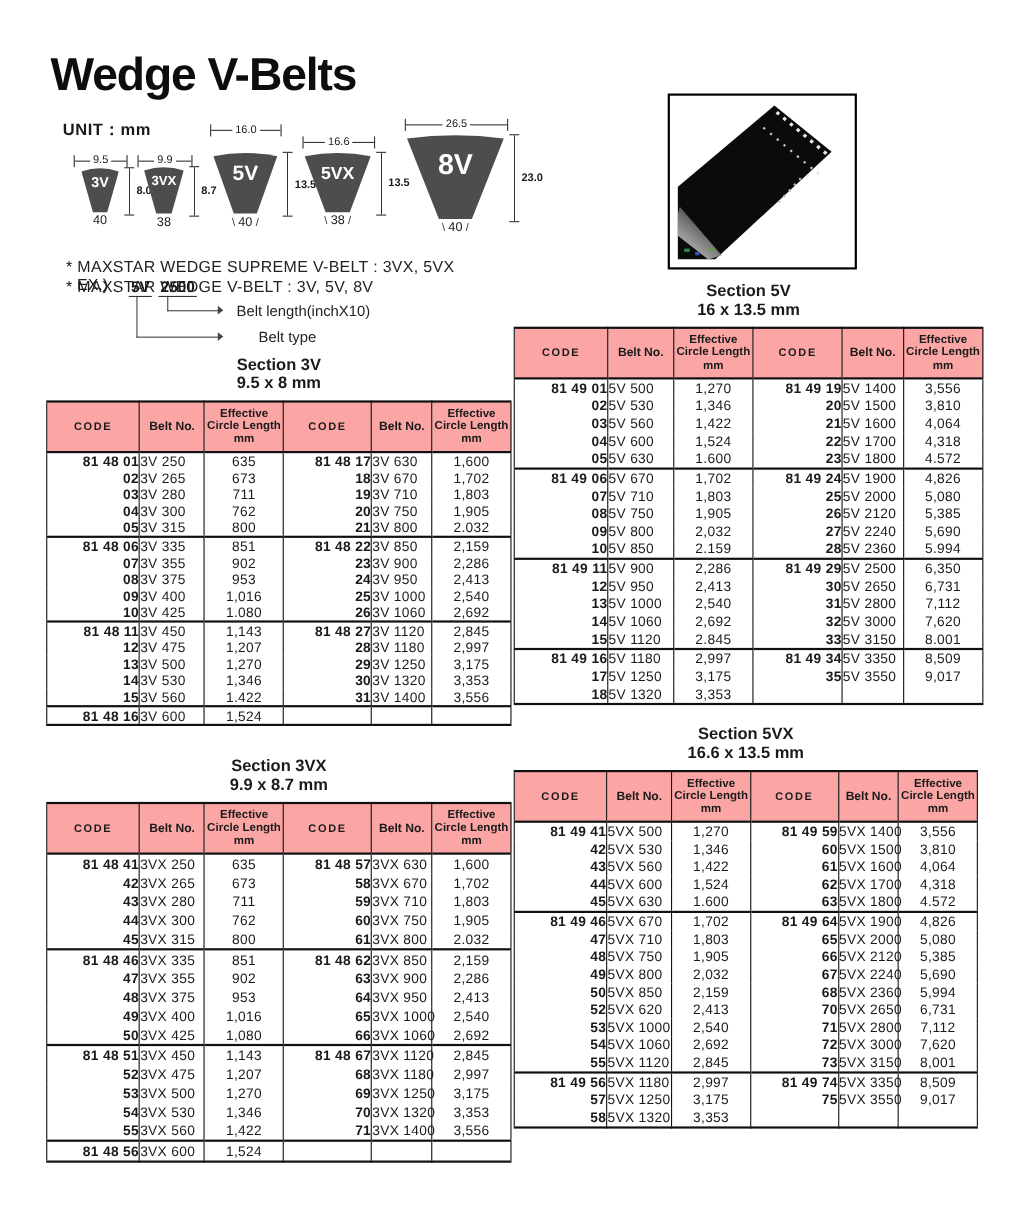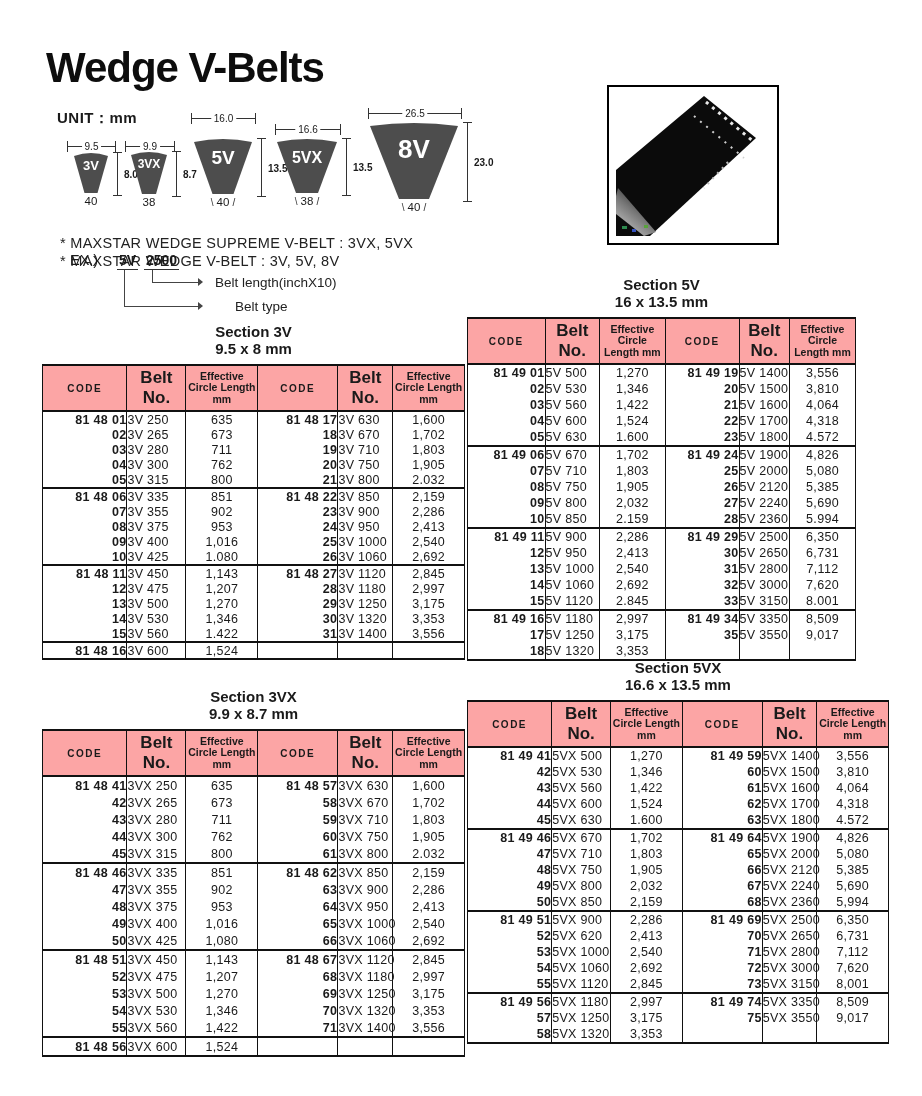--- a/index.html
+++ b/index.html
@@ -61,21 +61,21 @@
   .sec-title,.sec-size{text-align:center;font-weight:bold;font-size:15px;line-height:17px;}
   table.belt{
     border-collapse:collapse;table-layout:fixed;width:100%;margin-top:7px;
     border:1px solid #111;border-top:2px solid #111;border-bottom:2px solid #111;
   }
   table.belt th{
     border:1px solid #111;border-top:none;border-bottom:2px solid #111;
     height:44px;font-weight:bold;padding:0 1px;vertical-align:middle;background:#fca5a5;
   }
   th.h-code{font-size:10px;letter-spacing:1.5px;}
-  th.h-belt{font-size:17px;}
+  th.h-belt{font-size:11px;}
   th.h-eff{font-size:10.5px;line-height:11.5px;font-weight:normal;}
   table.belt td{
     border-left:1px solid #111;border-right:1px solid #111;
     font-size:12.5px;padding:0;white-space:nowrap;overflow:visible;
   }
   .s3v td{height:15px;} .s5v td{height:16px;} .s3vx td{height:17px;} .s5vx td{height:16px;}
   tr.group-start td{border-top:2px solid #111;}
   td.code{font-weight:bold;text-align:right;padding-right:9px;letter-spacing:.3px;}
   td.belt{text-align:left;padding-left:6px;letter-spacing:.3px;}
   td.len{text-align:center;letter-spacing:.3px;}
@@ -323,21 +323,21 @@
           <td class="code">81 48 16</td>
           <td class="belt">3V 600</td>
           <td class="len">1,524</td>
           <td class="code"></td>
           <td class="belt"></td>
           <td class="len"></td>
         </tr>
       </tbody>
     </table>
   </div>
-<div class="section s5v" style="left: 467px; top: 276px; width: 389px;">
+<div class="section s5v" style="left: 467px; top: 256px; width: 427px;">
     <div class="sec-title">Section 5V</div>
     <div class="sec-size">16 x 13.5 mm</div>
     <table class="belt">
       <colgroup>
         <col style="width: 20%;">
         <col style="width: 14%;">
         <col style="width: 17%;">
         <col style="width: 19%;">
         <col style="width: 13%;">
         <col style="width: 17%;">
@@ -750,28 +750,20 @@
           <td class="len">5,690</td>
         </tr>
         <tr>
           <td class="code">50</td>
           <td class="belt">5VX 850</td>
           <td class="len">2,159</td>
           <td class="code">68</td>
           <td class="belt">5VX 2360</td>
           <td class="len">5,994</td>
         </tr>
-        <tr class="group-start">
-          <td class="code">81 49 51</td>
-          <td class="belt">5VX 900</td>
-          <td class="len">2,286</td>
-          <td class="code">81 49 69</td>
-          <td class="belt">5VX 2500</td>
-          <td class="len">6,350</td>
-        </tr>
         <tr>
           <td class="code">52</td>
           <td class="belt">5VX 620</td>
           <td class="len">2,413</td>
           <td class="code">70</td>
           <td class="belt">5VX 2650</td>
           <td class="len">6,731</td>
         </tr>
         <tr>
           <td class="code">53</td>

